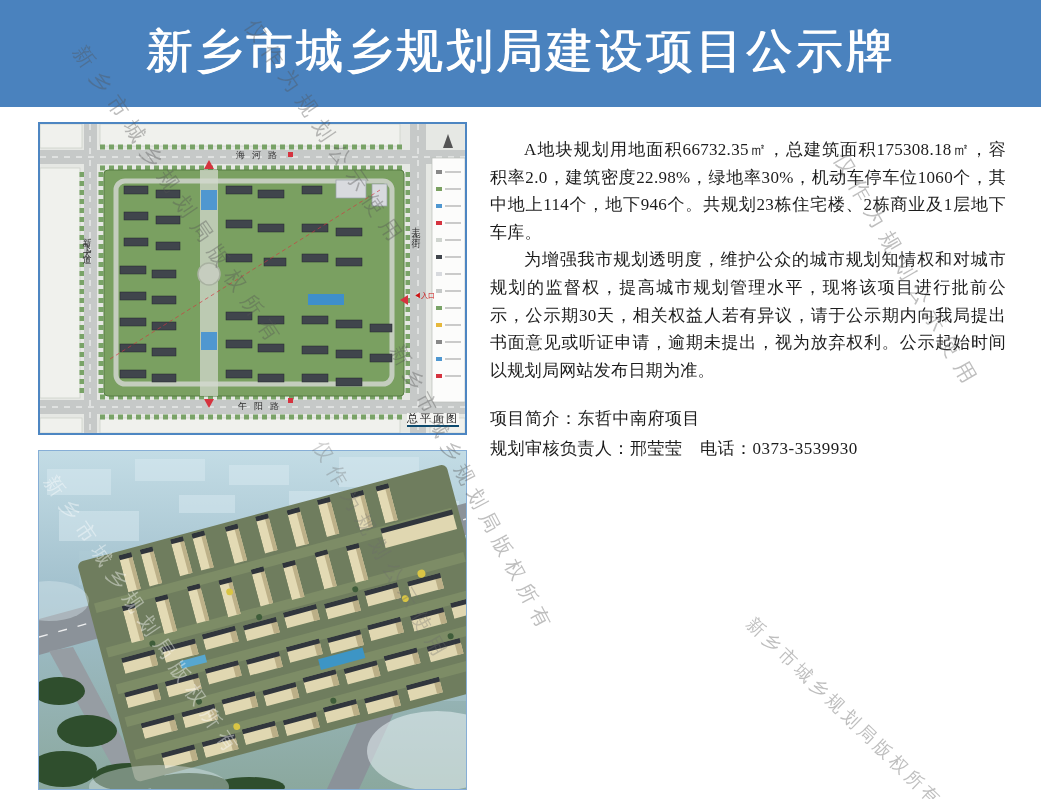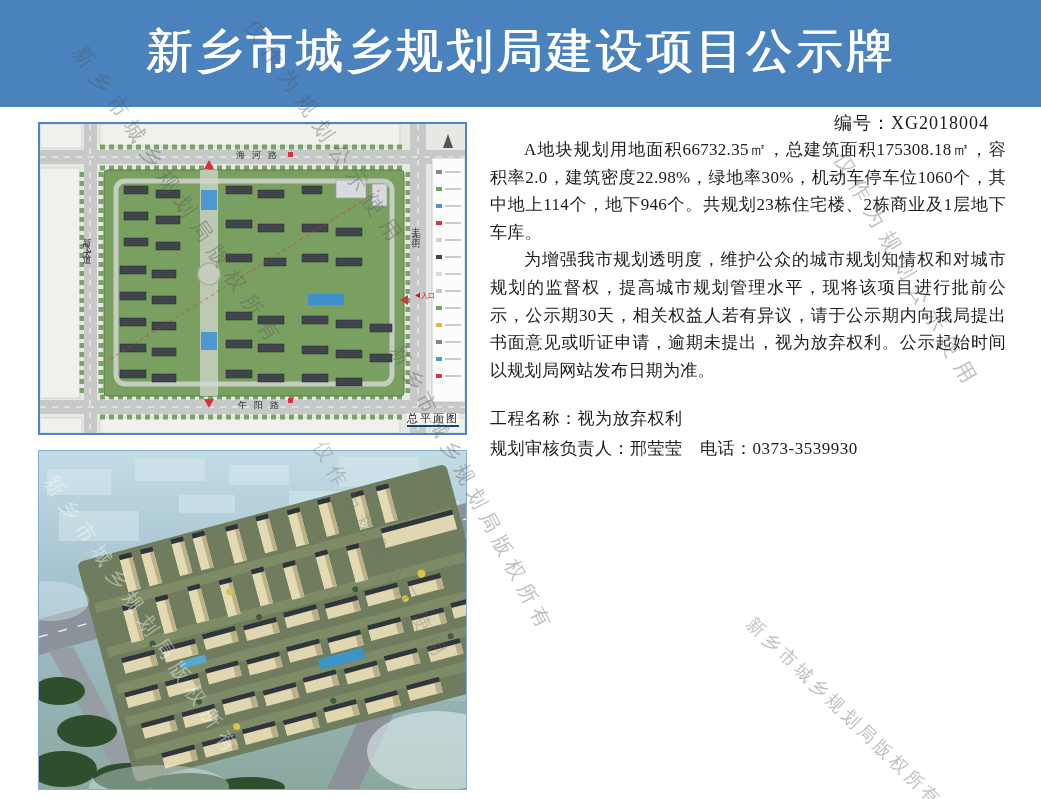--- a/index.html
+++ b/index.html
@@ -39,21 +39,20 @@
 </style>
 </head>
 <body>
 
 <div class="page">
 
   <div class="header">
     <h1>新乡市城乡规划局建设项目公示牌</h1>
   </div>
 
-  <div class="doc-number"><span>编号：</span><span>XG2018004</span></div>
 
   <div class="siteplan">
     <svg width="425" height="309" viewBox="0 0 425 309">
       <rect x="0" y="0" width="425" height="309" fill="#e6e8e4"></rect>
 
       <g stroke="#c9cdc7" stroke-width="0.7" fill="#f0f1ed">
         <rect x="0" y="0" width="42" height="24"></rect>
           <rect x="60" y="0" width="300" height="22"></rect>
         <rect x="0" y="44" width="40" height="230"></rect>
           <rect x="0" y="294" width="42" height="15"></rect>
@@ -178,21 +177,21 @@
             <line x1="405" y1="218" x2="421" y2="218" stroke="#999"></line>
           <rect x="396" y="233" width="6" height="4" fill="#4f97d0"></rect>
             <line x1="405" y1="235" x2="421" y2="235" stroke="#999"></line>
           <rect x="396" y="250" width="6" height="4" fill="#d5333f"></rect>
             <line x1="405" y1="252" x2="421" y2="252" stroke="#999"></line>
         </g>
       </g>
     </svg>
     <span class="plabel h" style="left:196px;top:27px;">海河路</span>
     <span class="plabel v" style="left:42px;top:106px;">新飞大道</span>
-    <span class="plabel h" style="left:198px;top:278px;font-family:Liberation Mono, monospace;">午阳路</span>
+    <span class="plabel h" style="left:198px;top:278px;">午阳路</span>
     <span class="plabel v" style="left:371px;top:96px;">丰华街</span>
     <span class="plabel entry" style="left:374px;top:168px;">◀<span>入口</span></span>
     <span class="plabel caption" style="right:6px;bottom:6px;">总平面图</span>
   </div>
 
   <div class="render">
     <svg width="427" height="338" viewBox="0 0 427 338">
       <defs>
         <linearGradient id="haze" x1="0" y1="0" x2="0" y2="1">
           <stop offset="0" stop-color="#c3dce5"></stop>
@@ -337,21 +336,21 @@
       <ellipse cx="398" cy="300" rx="70" ry="40" fill="#eaf3f6" opacity="0.55"></ellipse>
       <ellipse cx="120" cy="336" rx="70" ry="22" fill="#e3eef2" opacity="0.4"></ellipse>
       <ellipse cx="10" cy="150" rx="40" ry="20" fill="#dcebf0" opacity="0.4"></ellipse>
     </svg>
   </div>
 
   <div class="content">
     <p class="para">A地块规划用地面积66732.35㎡，总建筑面积175308.18㎡，容积率2.0，建筑密度22.98%，绿地率30%，机动车停车位1060个，其中地上114个，地下946个。共规划23栋住宅楼、2栋商业及1层地下车库。</p>
     <p class="para">为增强我市规划透明度，维护公众的城市规划知情权和对城市规划的监督权，提高城市规划管理水平，现将该项目进行批前公示，公示期30天，相关权益人若有异议，请于公示期内向我局提出书面意见或听证申请，逾期未提出，视为放弃权利。公示起始时间以规划局网站发布日期为准。</p>
     <div class="info">
-      <p>工程名称：视为放弃权利</p>
+      <p>项目简介：东哲中南府项目</p>
       <p>规划审核负责人：邢莹莹　电话：0373-3539930</p>
 
     </div>
 
   </div>
 
   <div class="wm" style="left:90px;top:40px;font-size:21px;letter-spacing:9px;transform:rotate(56deg);">新乡市城乡规划局版权所有</div>
   <div class="wm" style="left:262px;top:14px;font-size:21px;letter-spacing:9px;transform:rotate(56deg);">仅作为规划公示使用</div>
   <div class="wm" style="left:852px;top:148px;font-size:21px;letter-spacing:9px;transform:rotate(60deg);">仅作为规划公示使用</div>
   <div class="wm" style="left:408px;top:340px;font-size:20px;letter-spacing:7px;transform:rotate(62deg);">新乡市城乡规划局版权所有</div>

